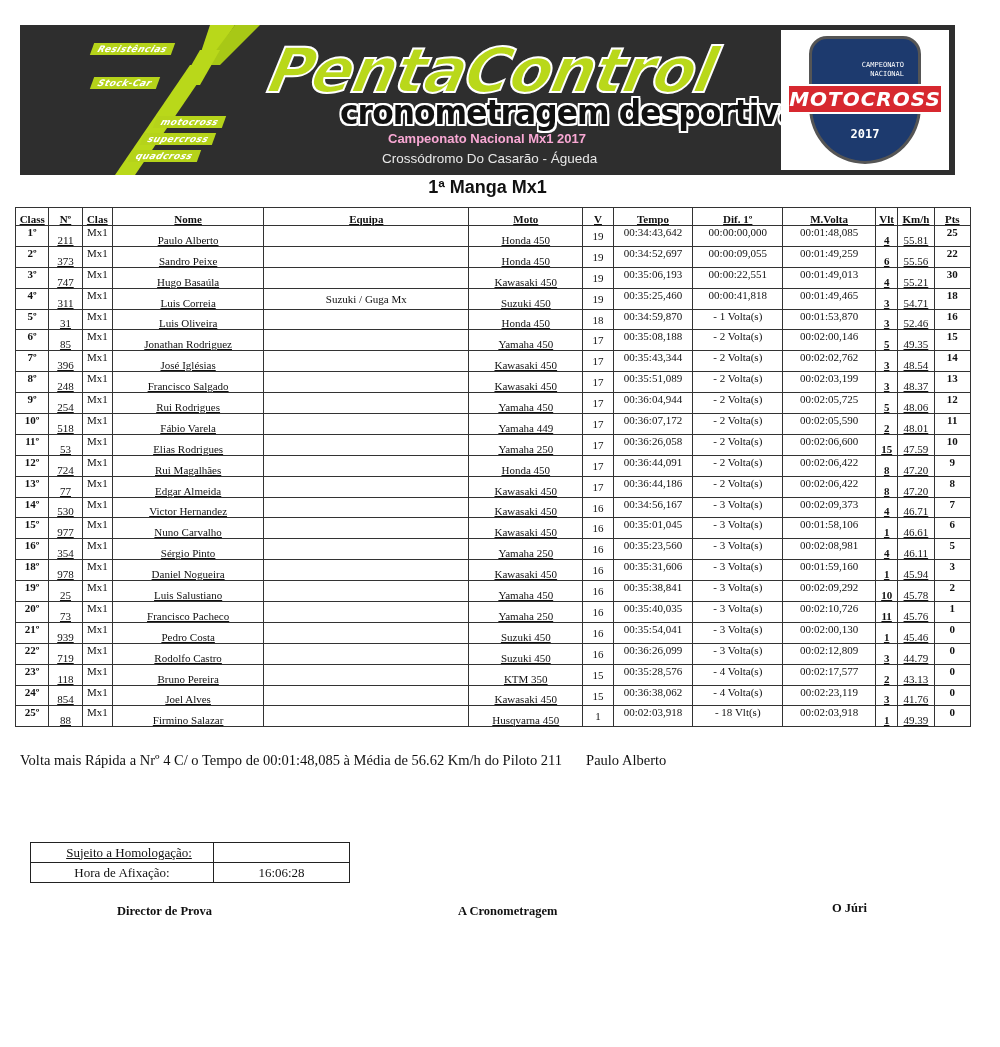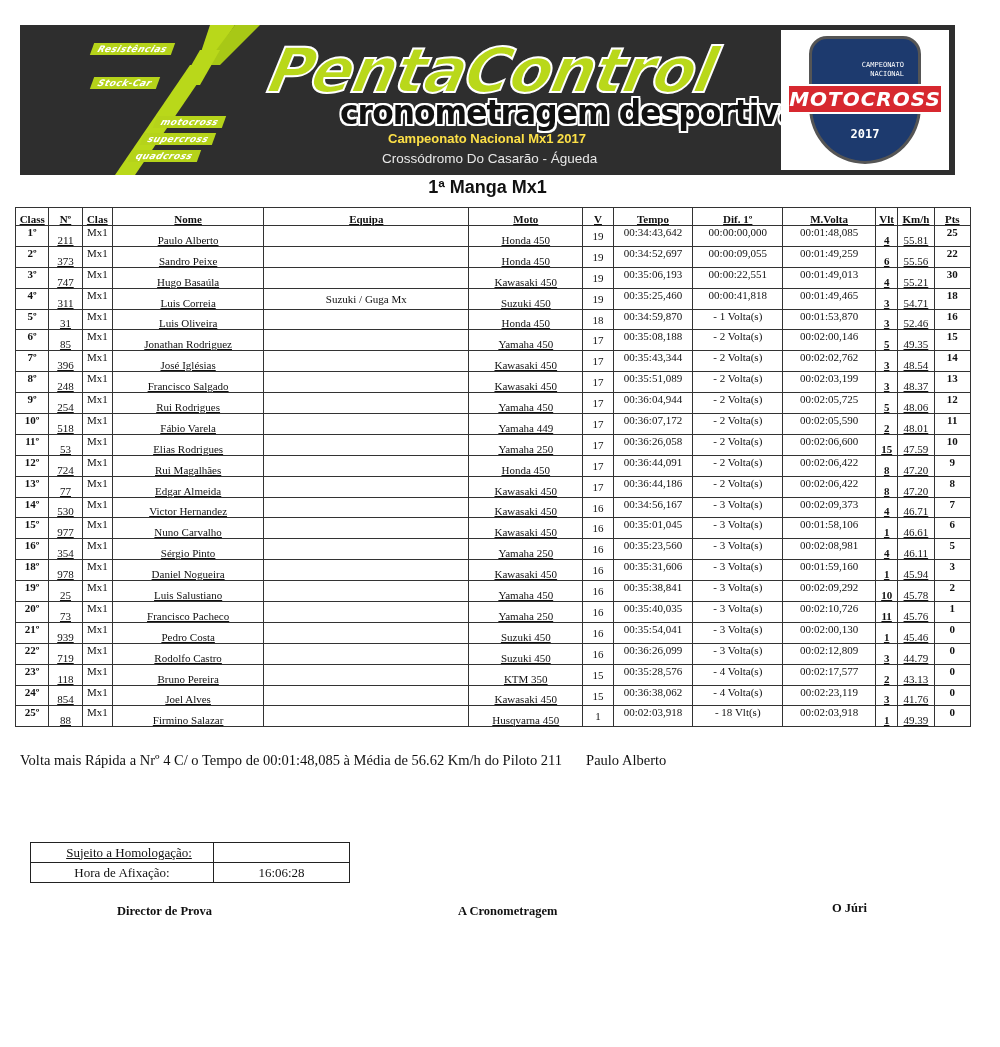--- a/index.html
+++ b/index.html
@@ -4,21 +4,21 @@
 <style>
   * { box-sizing: border-box; margin: 0; padding: 0; }
   body { width: 1000px; height: 1047px; background: #ffffff; position: relative; overflow: hidden; font-family: "Liberation Serif", serif; color: #111; }
 
   
   .banner { position: absolute; left: 20px; top: 25px; width: 935px; height: 150px; background: #2e2e2e; overflow: hidden; }
   .zlogo { position: absolute; left: 40px; top: 0; width: 210px; height: 150px; }
   .zlabel { position: absolute; font-family: "DejaVu Sans", sans-serif; font-style: italic; font-weight: bold; font-size: 9px; color: #ffffff; background: #b5d31a; padding: 1px 6px; transform: skewX(-20deg); letter-spacing: 0.5px; }
   .pc-title { position: absolute; left: 250px; top: 15px; font-family: "DejaVu Sans", sans-serif; font-weight: bold; font-style: italic; font-size: 62px; color: #b9d81a; letter-spacing: -1px; -webkit-text-stroke: 2px #ffffff; transform: skewX(-12deg); line-height: 1; }
   .pc-sub { position: absolute; left: 320px; top: 70px; font-family: "DejaVu Sans", sans-serif; font-weight: bold; font-size: 34px; color: #111; letter-spacing: -1px; line-height: 1; text-shadow: -2px -2px 0 #fff, 2px -2px 0 #fff, -2px 2px 0 #fff, 2px 2px 0 #fff, 0 2px 0 #fff, 0 -2px 0 #fff, 2px 0 0 #fff, -2px 0 0 #fff; transform: scaleX(0.92); transform-origin: left; }
-  .champ { position: absolute; left: 368px; top: 106px; font-family: "Liberation Sans", sans-serif; font-weight: bold; font-size: 13px; color: #fde047; text-align: right; }
+  .champ { position: absolute; left: 368px; top: 106px; font-family: "Liberation Sans", sans-serif; font-weight: bold; font-size: 13px; color: #f9a8d4; text-align: right; }
   .venue { position: absolute; left: 362px; top: 126px; font-family: "Liberation Sans", sans-serif; font-size: 13.5px; color: #e8e8e8; }
   .badge-box { position: absolute; left: 761px; top: 5px; width: 168px; height: 140px; background: #ffffff; }
   .badge-shield { position: absolute; left: 28px; top: 6px; width: 112px; height: 128px; background: #1d3a6e; border: 3px solid #555; border-radius: 18px 18px 50% 50% / 18px 18px 45% 45%; }
   .badge-top { position: absolute; left: 20px; top: 22px; width: 72px; font-family: "DejaVu Sans Mono", monospace; font-size: 7px; color: #fff; text-align: right; line-height: 1.3; }
   .badge-ribbon { position: absolute; left: 6px; top: 54px; width: 156px; height: 30px; background: #d7282f; border: 2px solid #fff; color: #fff; font-family: "DejaVu Sans", sans-serif; font-weight: bold; font-style: italic; font-size: 20px; text-align: center; line-height: 26px; letter-spacing: 1px; }
   .badge-year { position: absolute; left: 0; width: 100%; top: 88px; text-align: center; color: #fff; font-family: "DejaVu Sans Mono", monospace; font-weight: bold; font-size: 12px; }
 
   .manga-title { position: absolute; left: 0; width: 975px; top: 177px; text-align: center; font-family: "Liberation Sans", sans-serif; font-weight: bold; font-size: 18px; }
 
   

